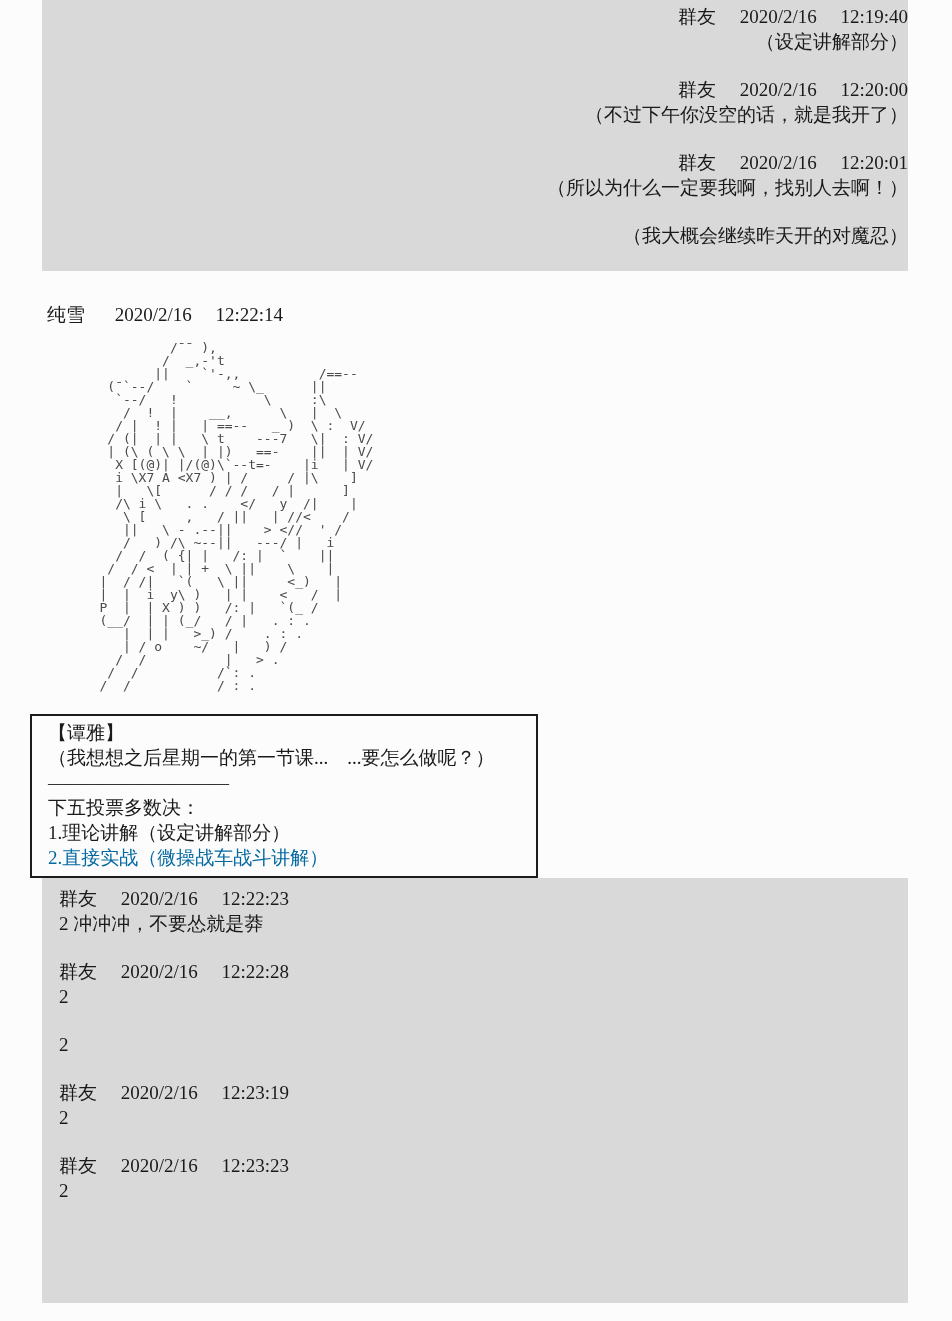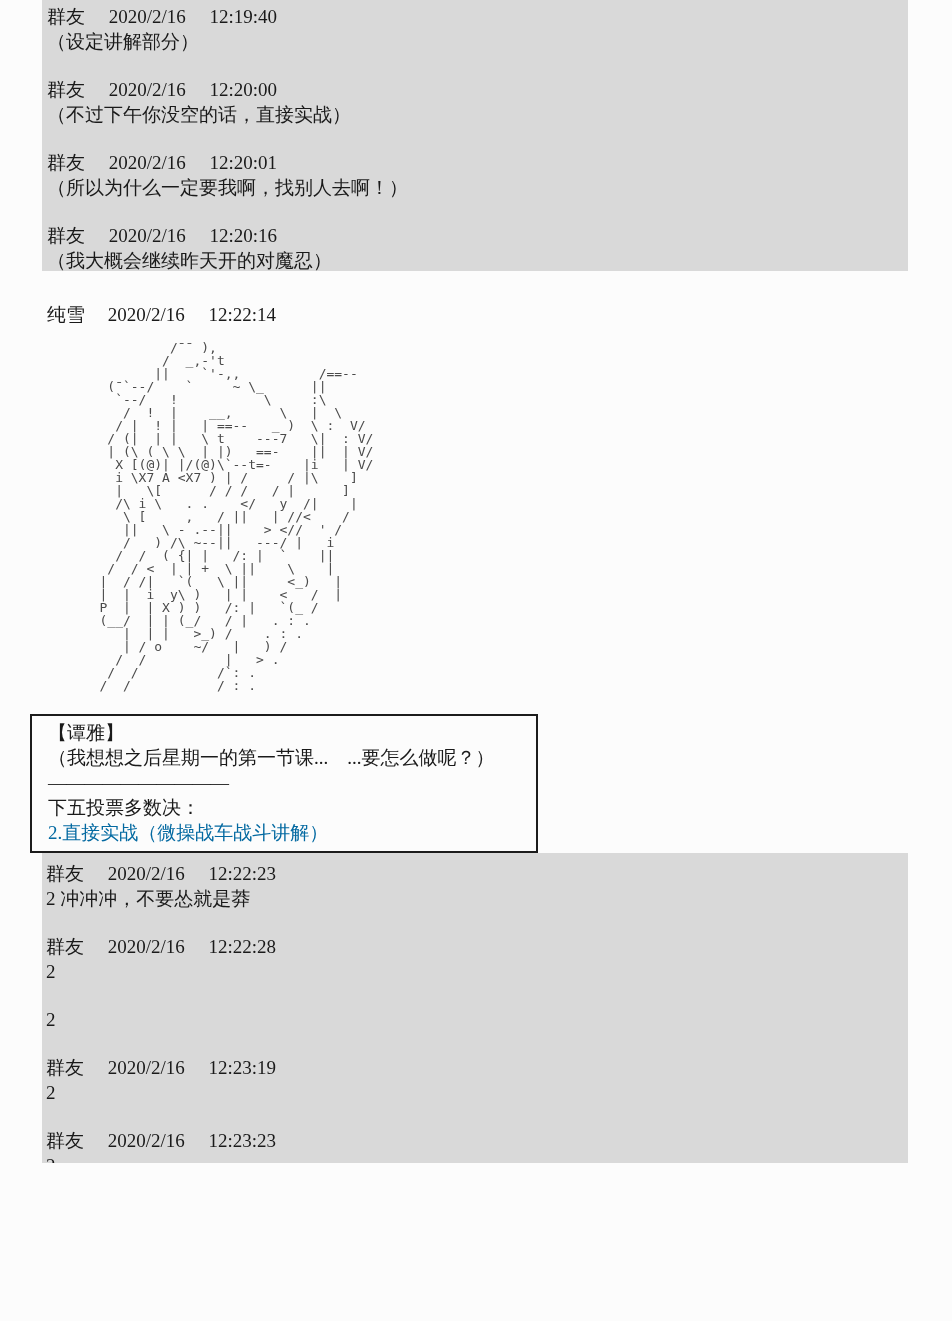--- a/index.html
+++ b/index.html
@@ -12,35 +12,35 @@
   }
   .page { position: relative; width: 952px; height: 1321px; }
 
   .chat-block {
     background: #d9d9d9;
     margin-left: 42px;
     width: 866px;
     box-sizing: border-box;
     overflow: hidden;
   }
-  .chat-block.top    { height: 271px; padding: 4px 0 0 5px; }
-  .chat-block.bottom { height: 310px; padding: 8px 0 0 4px; }
+  .chat-block.top    { height: 271px; padding: 4px 0 0 5px; text-align: right; }
+  .chat-block.bottom { height: 425px; padding: 8px 0 0 17px; }
 
   .message { margin: 0 0 23px 0; }
   .msg-header { font-size: 19px; line-height: 25px; white-space: nowrap; }
   .msg-header .author { margin-right: 19px; }
   .msg-header .date   { margin-right: 19px; }
   .msg-content { font-size: 19px; line-height: 25px; }
 
   .standalone-header {
     margin: 31px 0 0 47px;
     font-size: 19px; line-height: 25px;
     white-space: nowrap;
   }
-  .standalone-header .author { margin-right: 18px; font-family: Liberation Serif, serif; }
+  .standalone-header .author { margin-right: 25px; font-family: Liberation Serif, serif; }
   .standalone-header .date   { margin-right: 19px; }
 
   pre.ascii-art {
     margin: 14px 0 0 76px;
     font-family: "DejaVu Sans Mono", "Liberation Mono", monospace;
     font-size: 13px;
     line-height: 13px;
     color: #4a4a4a;
     white-space: pre;
   }
@@ -72,38 +72,33 @@
       </div>
       <div class="msg-content">（设定讲解部分）</div>
     </div>
 
     <div class="message">
       <div class="msg-header">
         <span class="author">群友</span>
         <span class="date">2020/2/16</span>
         <span class="time">12:20:00</span>
       </div>
-      <div class="msg-content">（不过下午你没空的话，直接实战）</div>
+      <div class="msg-content">（不过下午你没空的话，就是我开了）</div>
     </div>
 
     <div class="message">
       <div class="msg-header">
         <span class="author">群友</span>
         <span class="date">2020/2/16</span>
         <span class="time">12:20:01</span>
       </div>
       <div class="msg-content">（所以为什么一定要我啊，找别人去啊！）</div>
     </div>
 
     <div class="message">
-      <div class="msg-header">
-        <span class="author">群友</span>
-        <span class="date">2020/2/16</span>
-        <span class="time">12:20:16</span>
-      </div>
       <div class="msg-content">（我大概会继续昨天开的对魔忍）</div>
     </div>
 
   </section>
 
   <div class="standalone-header">
     <span class="author">纯雪</span>
     <span class="date">2020/2/16</span>
     <span class="time">12:22:14</span>
   </div>
@@ -134,20 +129,21 @@
       | / o    ~/   |   ) /
      /  /          |   &gt; .
     /  /          /`: .
    /  /           / : .</pre>
 
   <div class="tanya-box">
     <div class="line">【谭雅】</div>
     <div class="line">（我想想之后星期一的第一节课...　...要怎么做呢？）</div>
     <div class="divider">——————————</div>
     <div class="line">下五投票多数决：</div>
+    <div class="line">1.理论讲解（设定讲解部分）</div>
     <div class="line red">2.直接实战（微操战车战斗讲解）</div>
   </div>
 
   <section class="chat-block bottom">
 
     <div class="message">
       <div class="msg-header">
         <span class="author">群友</span>
         <span class="date">2020/2/16</span>
         <span class="time">12:22:23</span>

